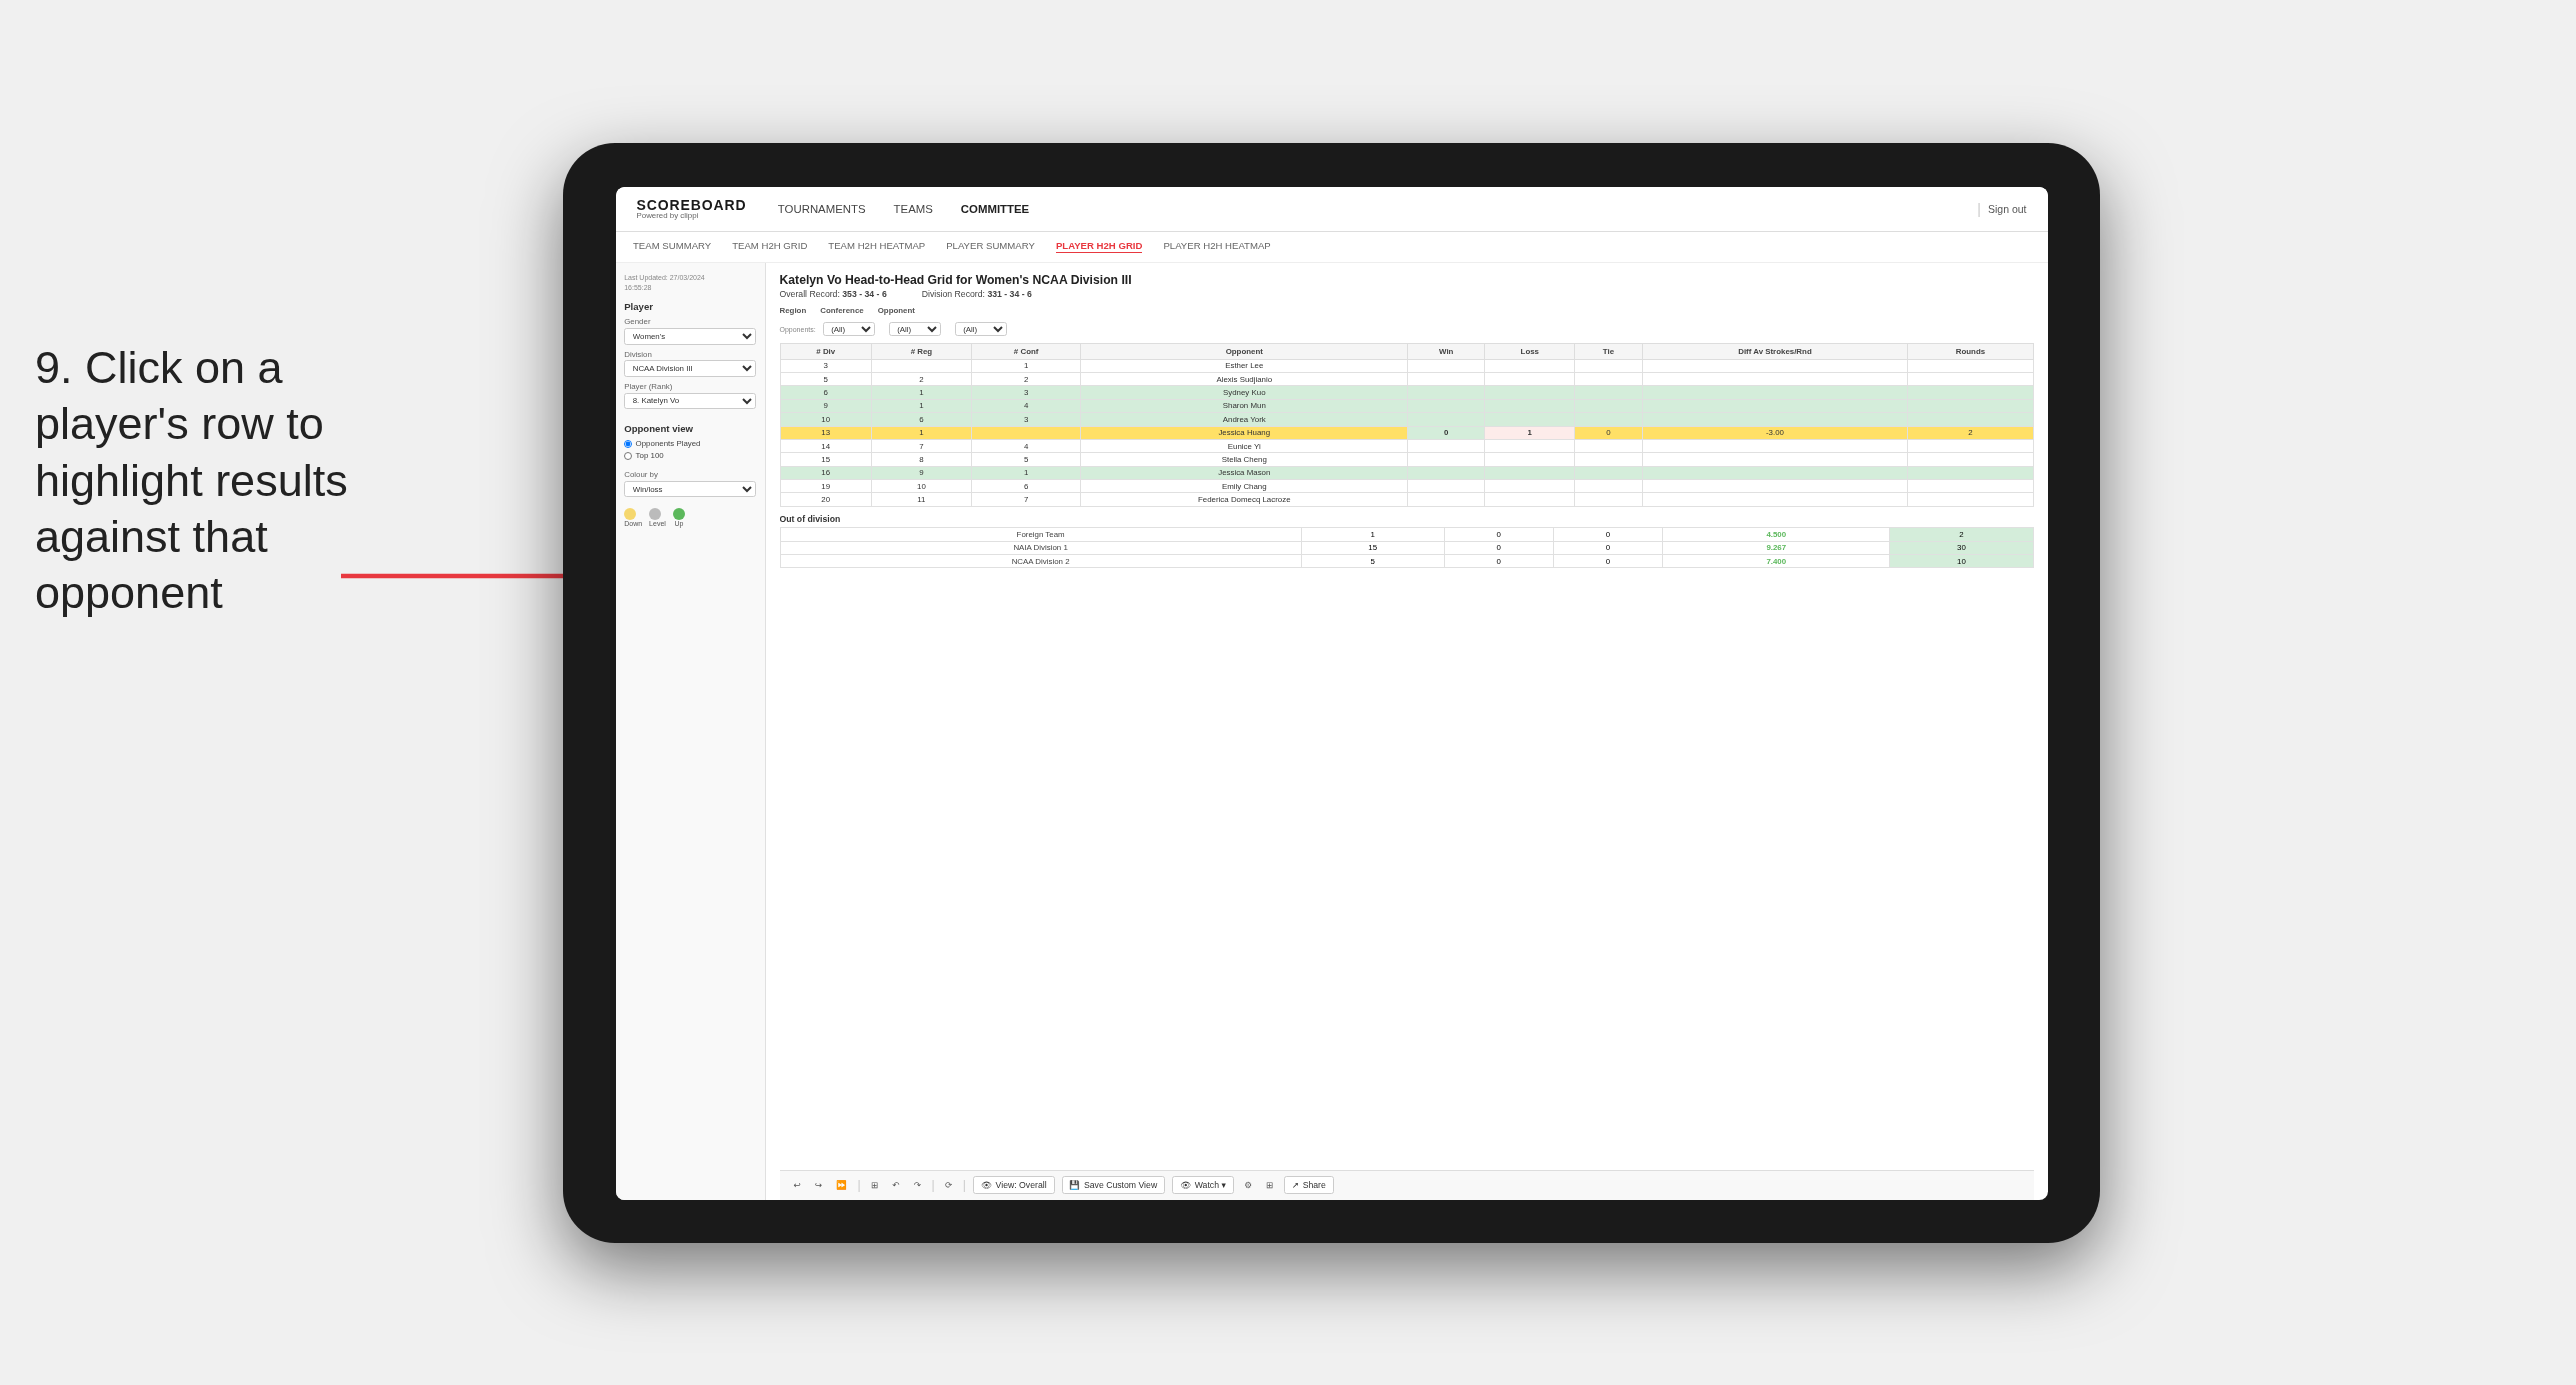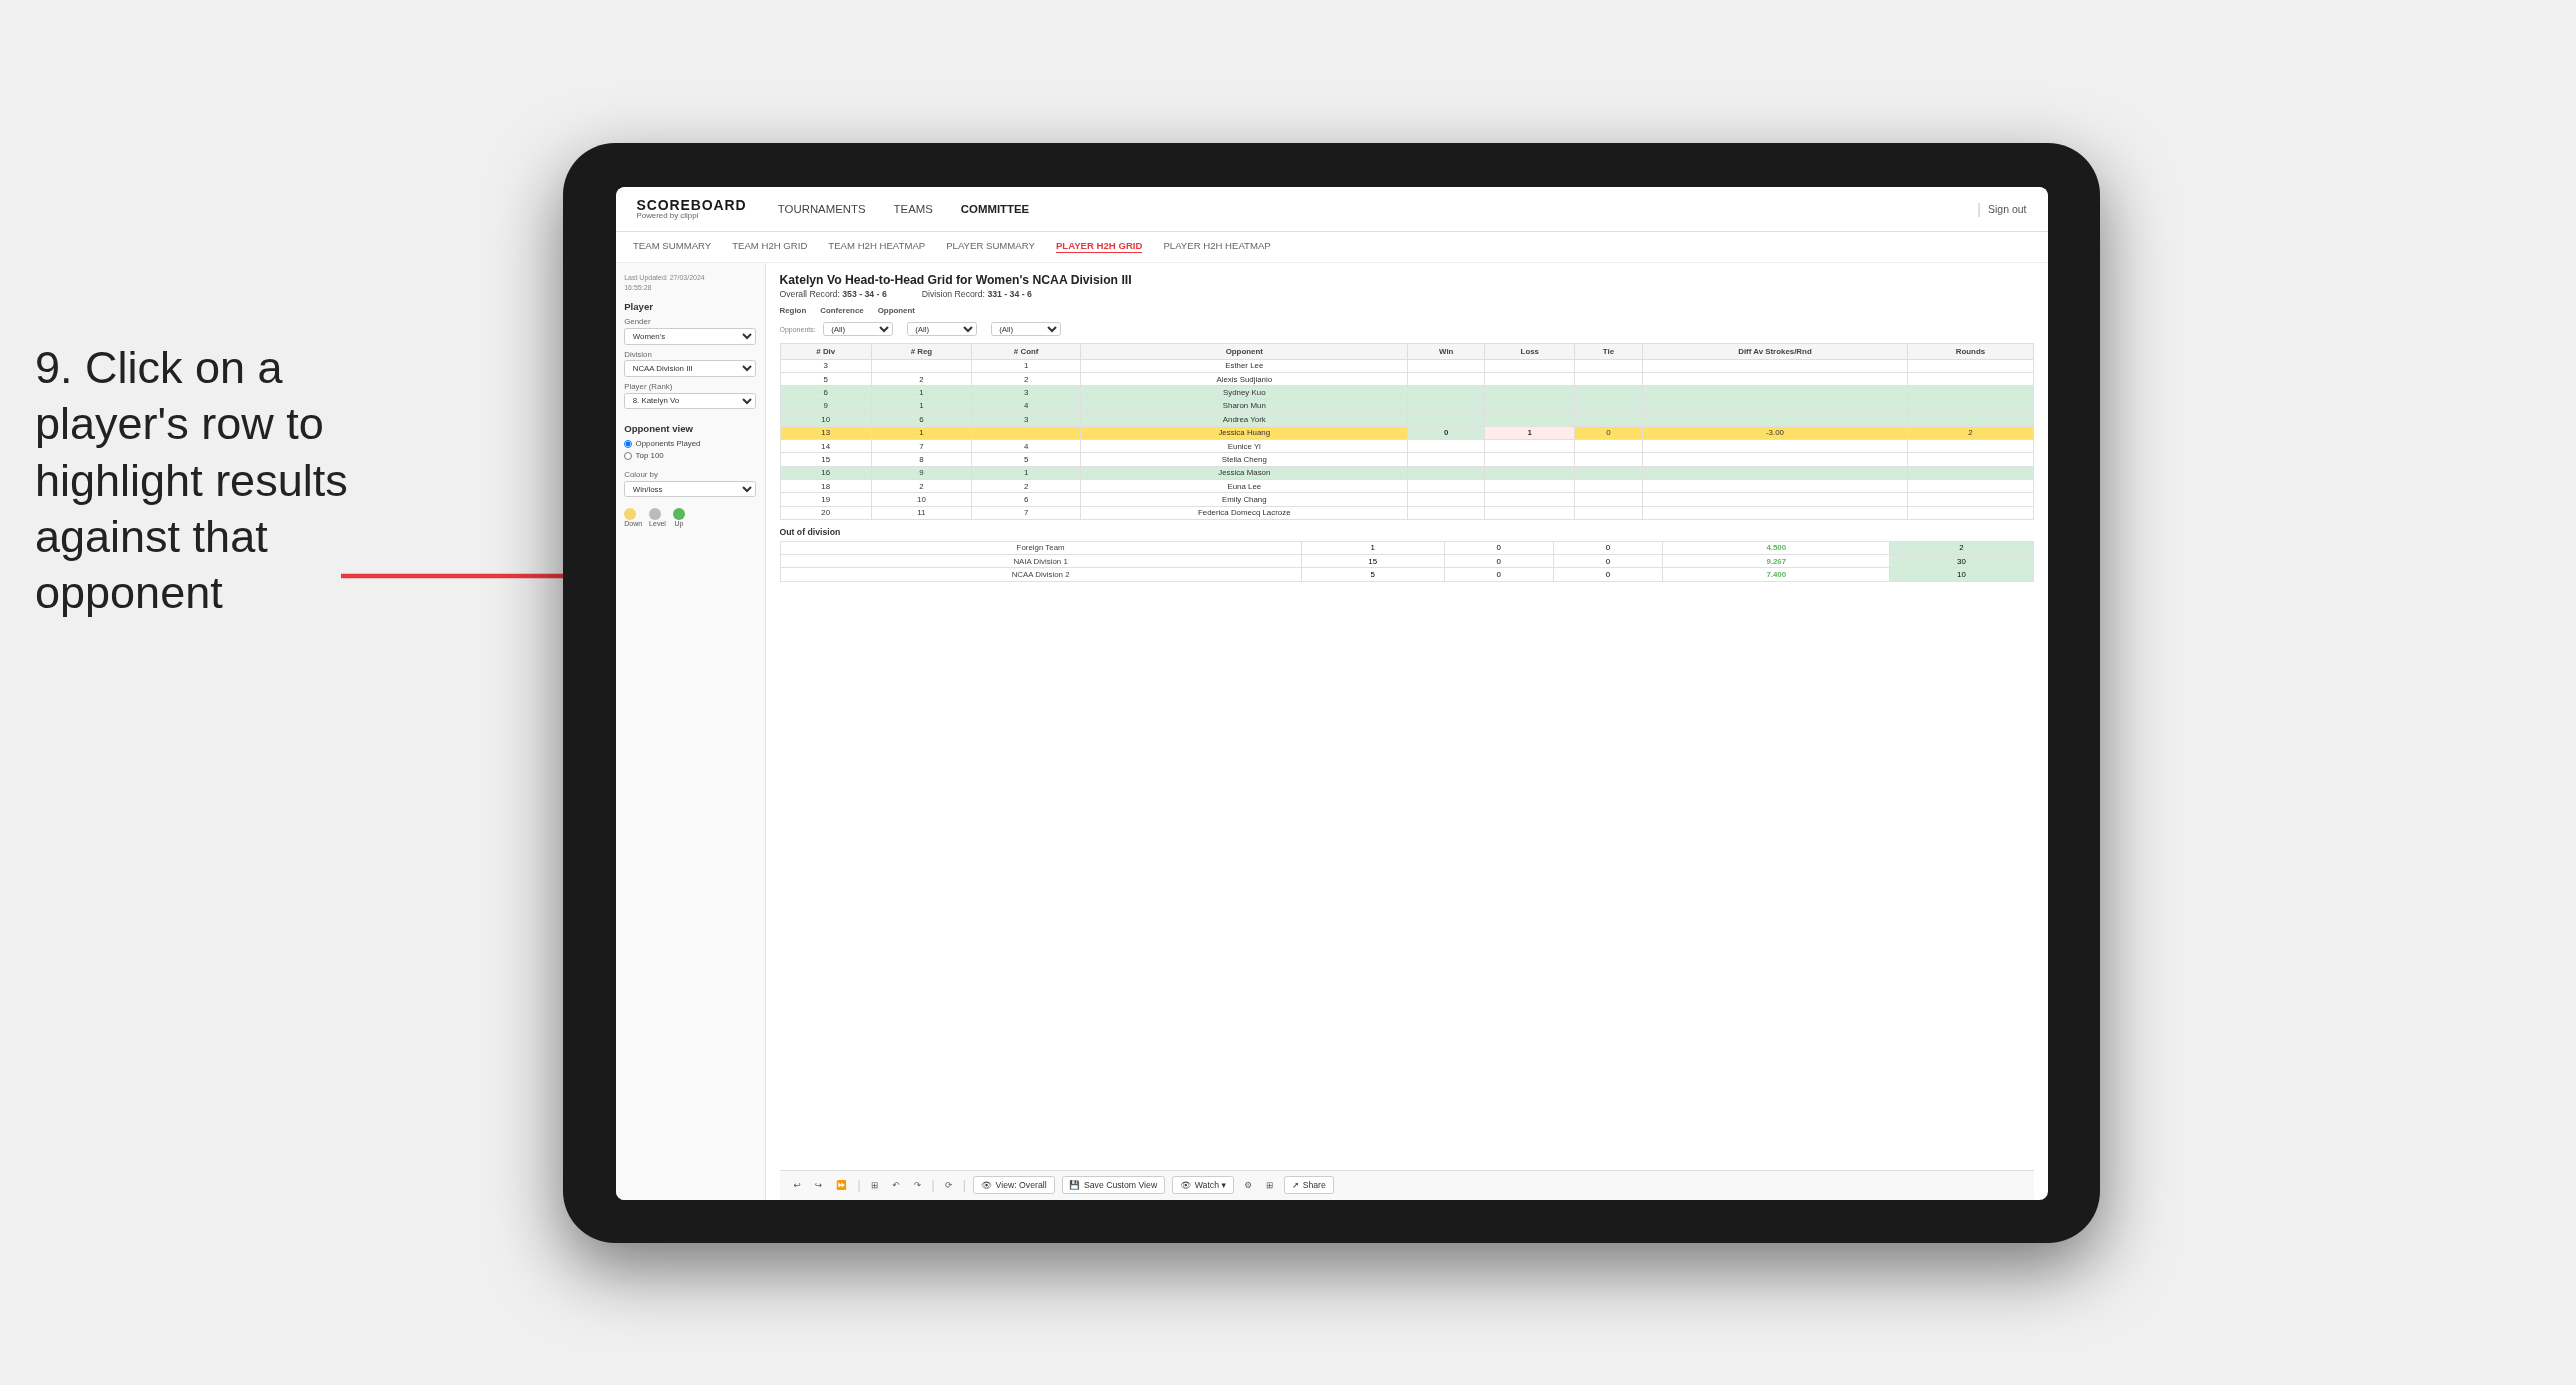--- a/index.html
+++ b/index.html
@@ -281,21 +281,21 @@
       color: #888;
     }
 
     .filter-select {
       font-size: 7.9px;
       padding: 0.9px 3.5px;
       border: 0.9px solid #ccc;
       border-radius: 2.6px;
       background: #fff;
       color: #333;
-      width: 70px;
+      width: 52px;
     }
 
     
     .grid-table-wrap {
       flex: 1;
       overflow: auto;
     }
 
     table.h2h-grid {
       border-collapse: collapse;
@@ -649,31 +649,20 @@
                     <td></td>
                     <td></td>
                     <td></td>
                     <td></td>
                   </tr>
                   <tr class="row-win">
                     <td>16</td>
                     <td>9</td>
                     <td>1</td>
                     <td class="td-name">Jessica Mason</td>
-                    <td></td>
-                    <td></td>
-                    <td></td>
-                    <td></td>
-                    <td></td>
-                  </tr>
-                  <tr class="row-normal">
-                    <td>18</td>
-                    <td>2</td>
-                    <td>2</td>
-                    <td class="td-name">Euna Lee</td>
                     <td></td>
                     <td></td>
                     <td></td>
                     <td></td>
                     <td></td>
                   </tr>
                   <tr class="row-normal">
                     <td>19</td>
                     <td>10</td>
                     <td>6</td>

